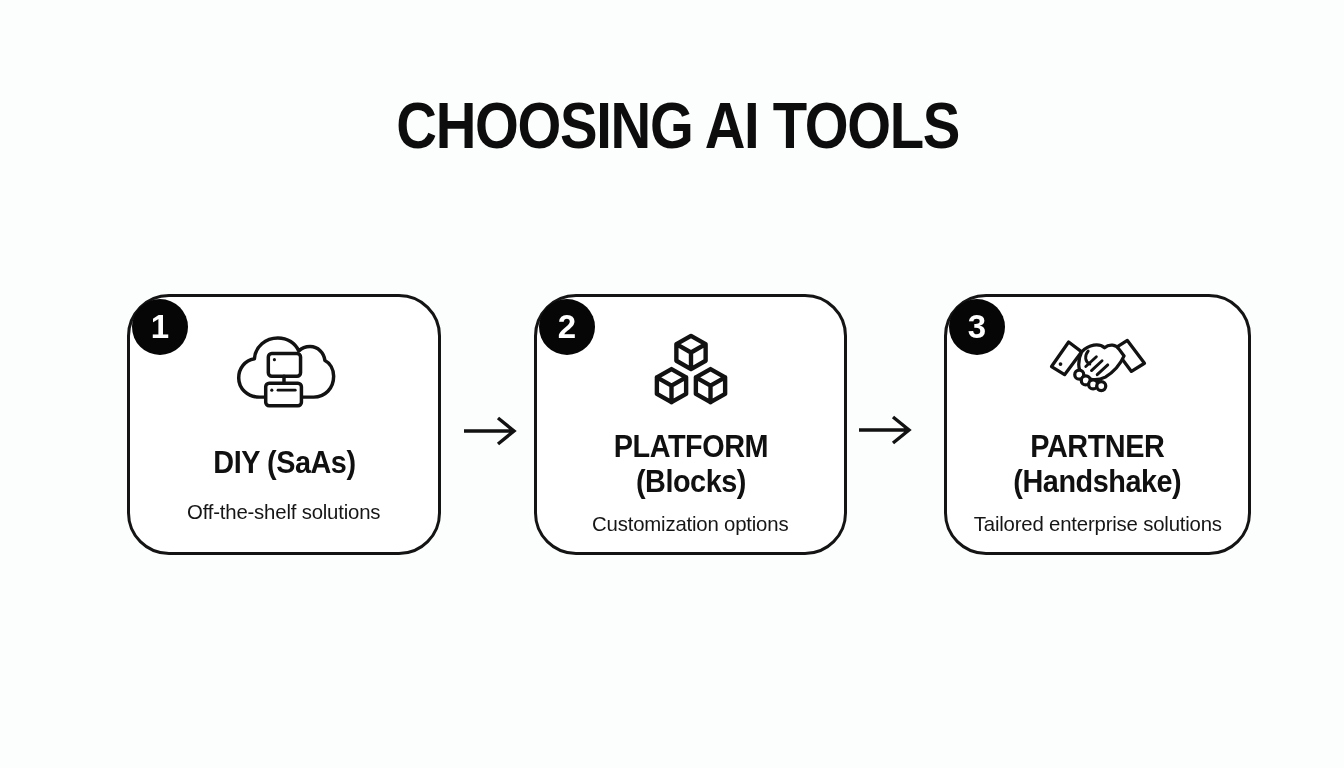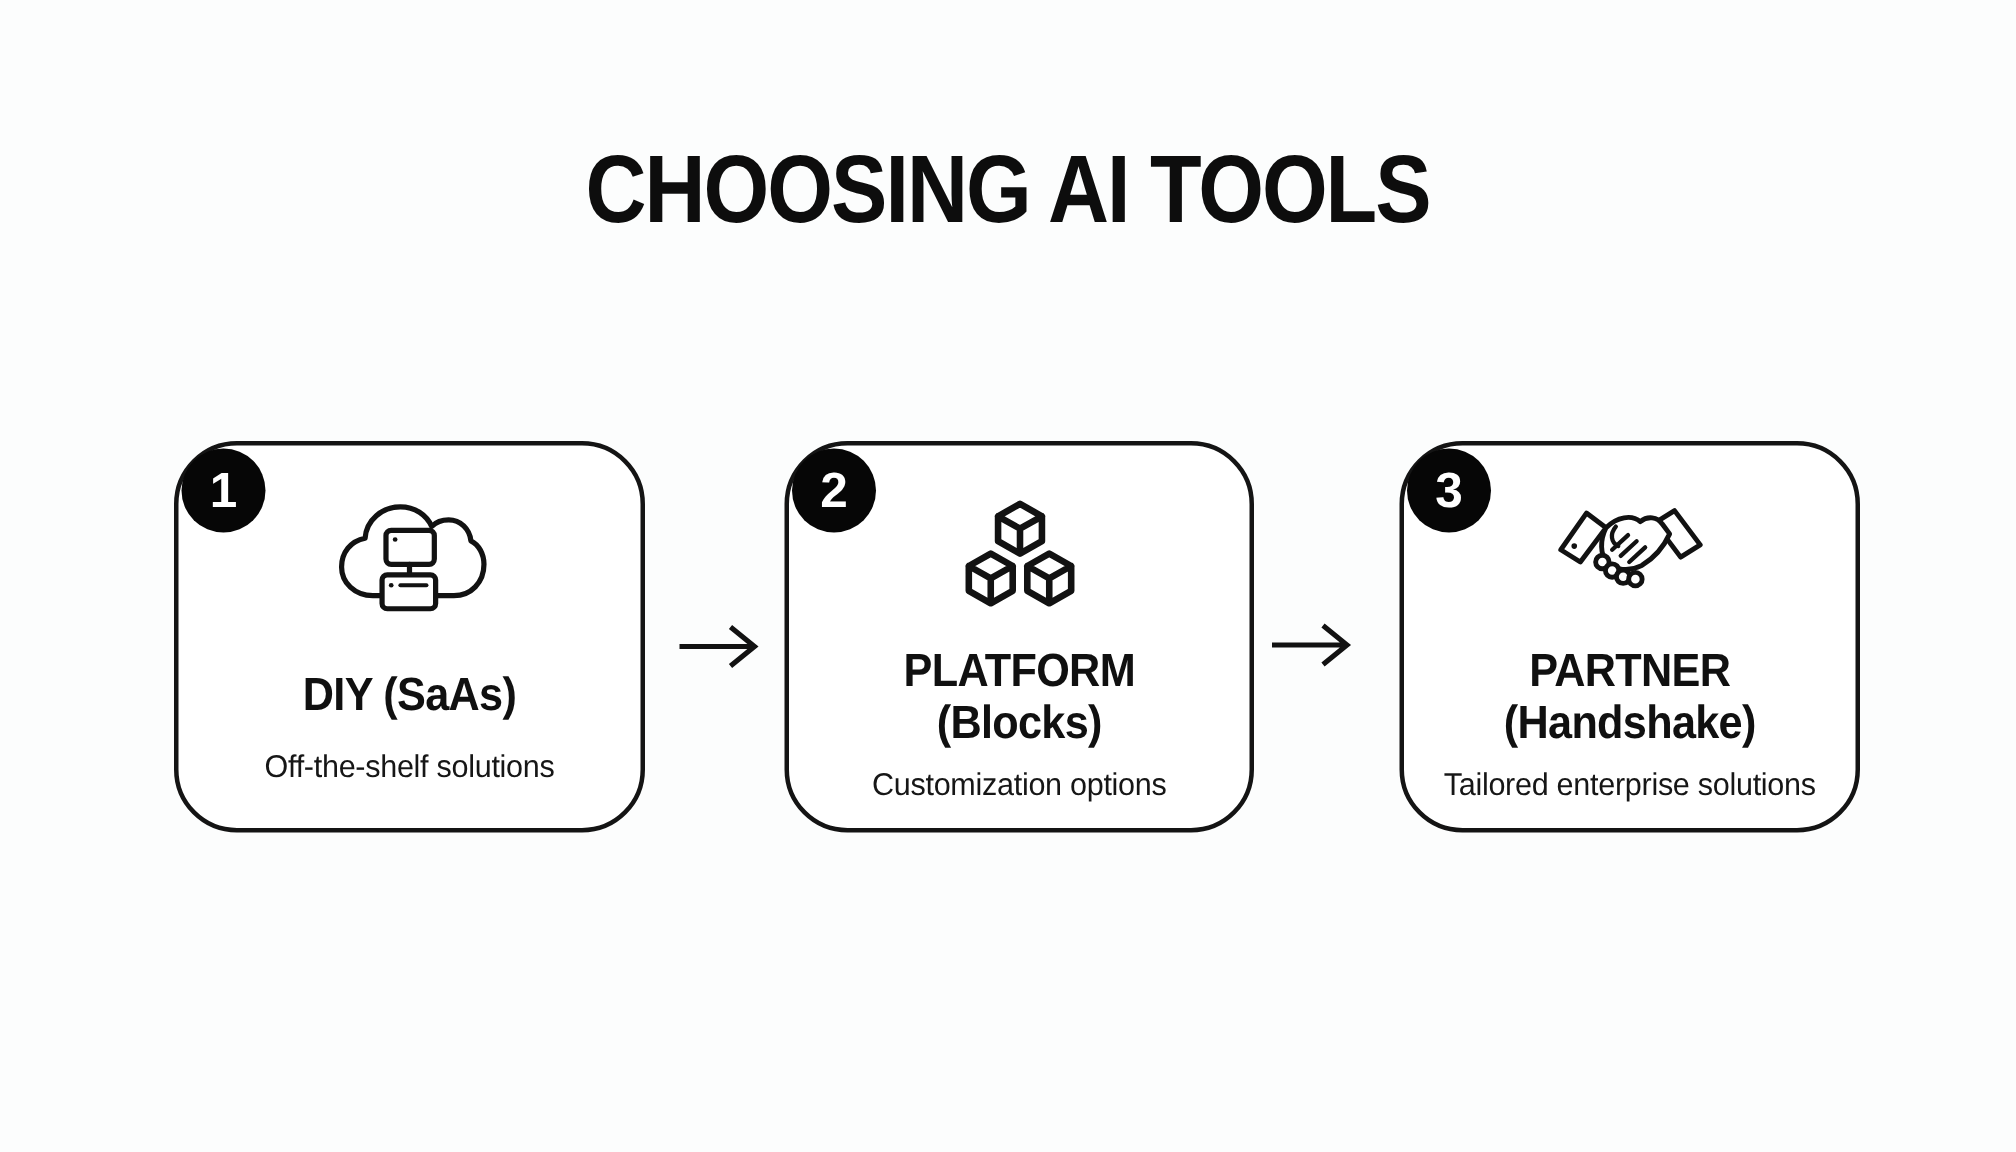--- a/index.html
+++ b/index.html
@@ -2,42 +2,42 @@
 <html><head>
 <meta charset="utf-8">
 <style>
   html,body{margin:0;padding:0;}
   body{
     width:1344px;height:768px;position:relative;overflow:hidden;
     background:#fcfdfd;
     font-family:"Liberation Sans","DejaVu Sans",sans-serif;
     color:#121212;
   }
-  .stage{position:absolute;inset:0;}
+  .stage{position:absolute;inset:0;margin-left:11px;}
 
   .page-title{
     position:absolute;top:94px;left:0;width:100%;
     text-align:center;margin:0;
     font-size:64px;font-weight:bold;letter-spacing:-1.5px;line-height:1;
     color:#0d0d0d;
   }
   .page-title .squeeze{display:inline-block;transform:scaleX(0.88);}
 
   .card{
     position:absolute;top:294px;height:261px;box-sizing:border-box;
     background:#ffffff;border:3px solid #141414;border-radius:42px;
   }
   .badge{
     position:absolute;left:2px;top:2px;width:56px;height:56px;border-radius:50%;
     background:#060606;color:#ffffff;
     display:flex;align-items:center;justify-content:center;
     font-size:33px;font-weight:bold;
   }
   .card-inner{
-    display:flex;flex-direction:column;
+    display:flex;flex-direction:column;align-items:center;
     height:100%;box-sizing:border-box;padding-top:26px;
   }
   .icon-wrap{height:96px;display:flex;align-items:center;justify-content:center;}
   .card-title{
     margin:10px 0 0 0;text-align:center;
     font-size:31px;font-weight:bold;letter-spacing:-0.5px;line-height:35px;
     transform:scaleX(0.93);color:#101010;
   }
   .card-title .tline{display:block;}
   .card-desc{

